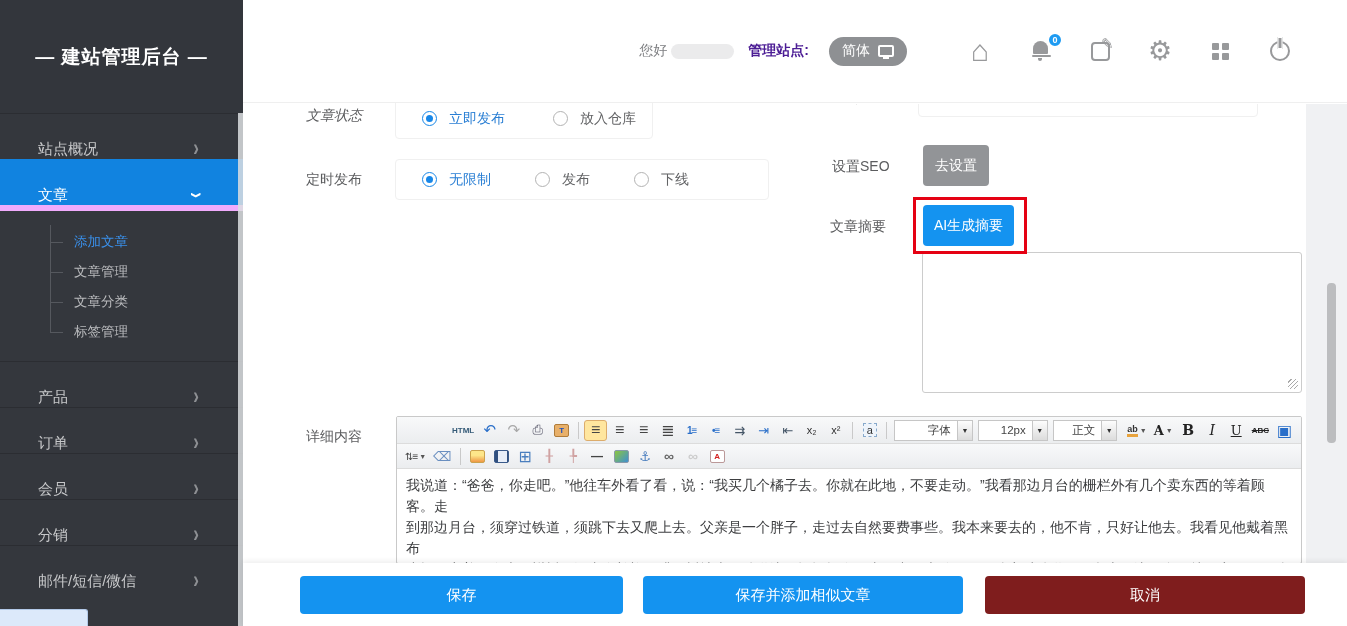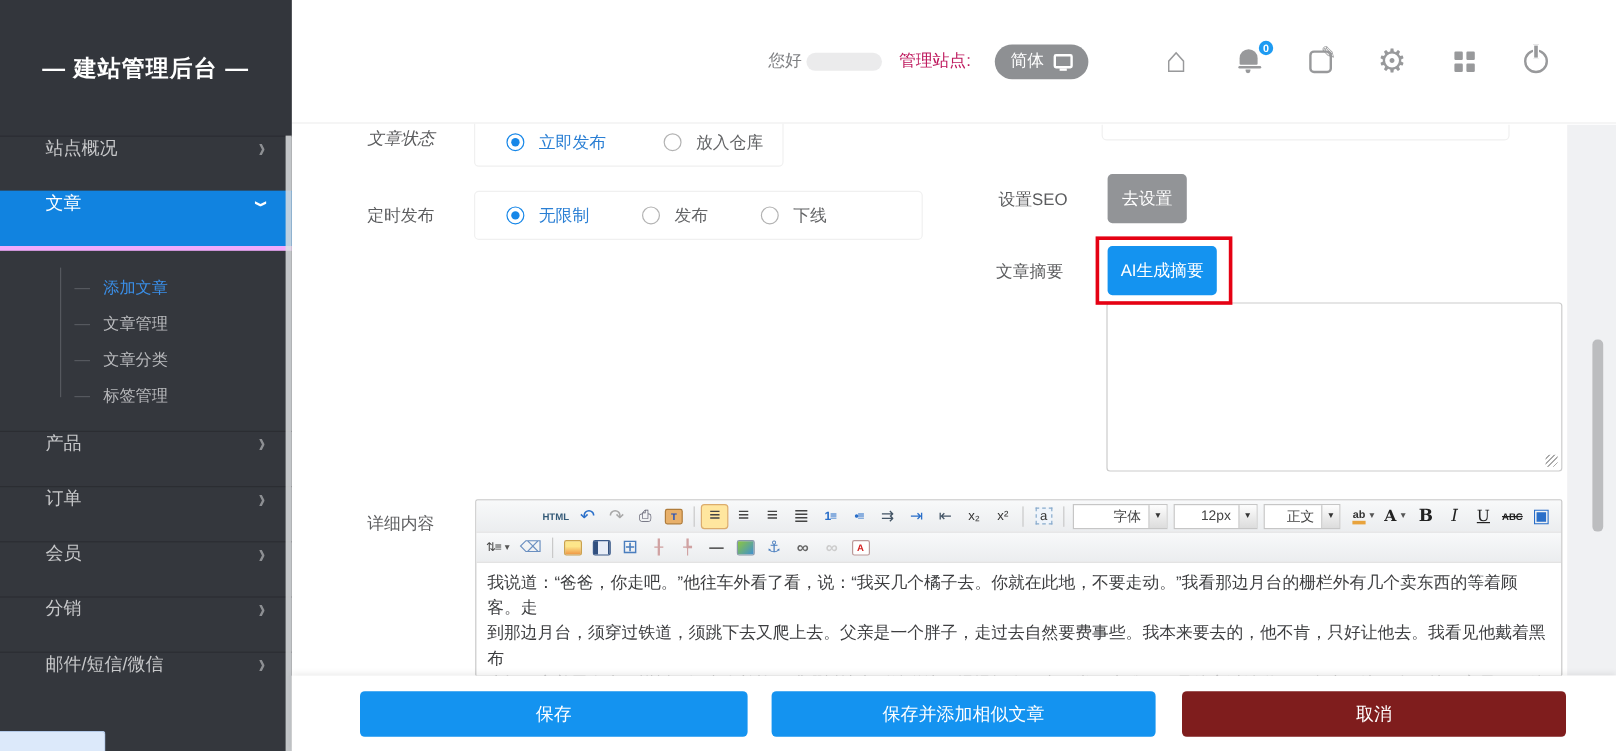--- a/index.html
+++ b/index.html
@@ -5,39 +5,39 @@
   * { margin:0; padding:0; box-sizing:border-box; }
   html,body { width:1347px; height:626px; overflow:hidden; background:#fff;
     font-family:"Liberation Sans","DejaVu Sans",sans-serif; }
   .stage { position:relative; width:1347px; height:626px; overflow:hidden; }
 
   
   .sidebar { position:absolute; left:0; top:0; width:243px; height:626px; background:#34373d; z-index:3; }
   .logo { height:113px; display:flex; align-items:center; justify-content:center;
     background:#33363c; color:#fff; font-size:19px; font-weight:bold; letter-spacing:1px; }
   .side-scroll { position:absolute; right:0; top:113px; width:5px; bottom:0; background:#dcdee1; opacity:.85; }
-  .menu-item { height:46px; display:flex; align-items:flex-start; padding:0 22px 0 38px;
+  .menu-item { height:46px; display:flex; align-items:flex-end; padding:0 44px 0 38px;
     color:#c7c8ca; font-size:15px; border-top:1px solid #2b2d32; cursor:pointer; }
   .menu-item .chev { margin-left:auto; color:#8d8f93; font-size:17px; font-weight:bold; transform:scaleY(1.4); }
   .menu-item.active { background:#1183e0; color:#fff; border-top-color:#1183e0; }
   .menu-item.active .chev { color:#fff; transform:rotate(90deg) scaleY(1.4); }
-  .submenu { position:relative; padding:16px 0 14px 12px; border-top:4px solid #f0abfc; }
+  .submenu { position:relative; padding:16px 0 14px 0; border-top:6px solid #f0abfc; }
   .submenu::before { content:""; position:absolute; left:50px; top:14px; bottom:28px; width:1px; background:#55585e; }
   .subitem { position:relative; height:30px; line-height:30px; padding-left:74px;
     color:#b9babd; font-size:13.5px; cursor:pointer; }
   .subitem::before { content:""; position:absolute; left:50px; top:15px; width:13px; height:1px; background:#55585e; }
   .subitem.active { color:#3a8fe9; }
 
   
   .header { position:absolute; left:243px; top:0; width:1104px; height:103px; background:#fff;
     border-bottom:1px solid #efefef; display:flex; align-items:center; justify-content:flex-end;
     padding-right:50px; z-index:2; }
   .greet { color:#7e7f82; font-size:14px; }
   .blur-pill { width:63px; height:15px; background:#ebebec; border-radius:8px; margin:0 14px 0 4px; }
-  .site-label { color:#be185d; font-size:14px; margin-right:20px; }
+  .site-label { color:#4c1d95; font-size:14px; margin-right:20px;font-weight:bold; }
   .lang-pill { height:29px; background:#8e9093; border-radius:15px; display:flex; align-items:center;
     gap:8px; padding:0 13px; color:#fff; font-size:14px; cursor:pointer; margin-right:30px; }
   .monitor { width:16px; height:12px; border:2px solid #fff; border-radius:2px; position:relative; }
   .monitor::after { content:""; position:absolute; left:3px; bottom:-4px; width:6px; height:2px; background:#fff; }
   .hicon { width:34px; height:34px; display:flex; align-items:center; justify-content:center;
     color:#98999b; cursor:pointer; position:relative; margin-left:26px; }
   .g-home { font-size:30px; line-height:1; }
   .bell { width:17px; }
   .bell .dome { width:15px; height:13px; background:#98999b; border-radius:8px 8px 1px 1px; margin:0 auto; }
   .bell .base { width:19px; height:2px; background:#98999b; border-radius:1px; margin:1px auto 0; }

